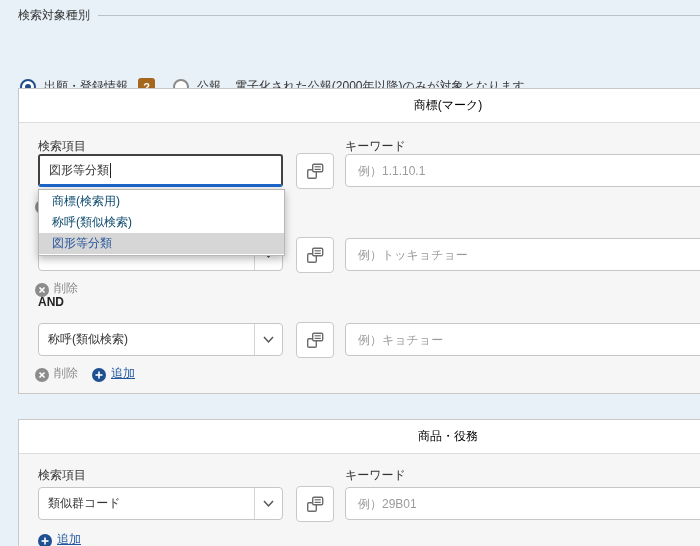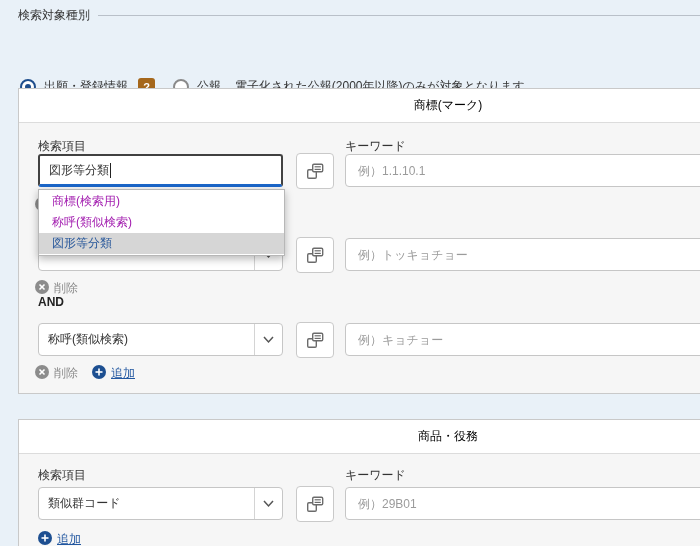--- a/index.html
+++ b/index.html
@@ -28,25 +28,25 @@
   .cb .sep{position:absolute;right:27px;top:0;bottom:0;width:1px;background:#d4d4d4;}
   .cb .chev{position:absolute;right:8px;top:50%;margin-top:-4px;}
   .cb.focused{border:2px solid #414141;border-bottom:3px solid #1b66c9;border-radius:3px;}
   .caret{display:inline-block;width:1px;height:15px;background:#222;vertical-align:middle;margin-left:1px;}
   .tinput{position:absolute;box-sizing:border-box;border:1px solid #c6c6c6;border-radius:4px;background:#fff;font-size:12px;color:#333;padding:0 0 0 12px;font-family:inherit;}
   .tinput::placeholder{color:#9b9b9b;opacity:1;}
   .iconbtn{position:absolute;width:38px;height:36px;background:#fff;border:1px solid #c9c9c9;border-radius:4px;box-sizing:border-box;display:flex;align-items:center;justify-content:center;}
 
   
   .list{position:absolute;background:#fff;border:1px solid #b7b7b7;box-shadow:0 3px 8px rgba(0,0,0,.28);z-index:10;box-sizing:border-box;padding:1px 0;}
-  .opt{height:21px;line-height:21px;padding-left:13px;font-size:12px;color:#a21caf;white-space:nowrap;}
+  .opt{height:21px;line-height:21px;padding-left:13px;font-size:12px;color:#0c4a6e;white-space:nowrap;}
   .opt.sel{background:#d6d6d6;color:#26569a;}
 
   
-  .lrow{position:absolute;display:flex;align-items:flex-start;}
+  .lrow{position:absolute;display:flex;align-items:flex-end;}
   .del-label{font-size:12px;color:#8a8a8a;margin-left:5px;}
   .add-label{font-size:12px;color:#2257a0;text-decoration:underline;margin-left:5px;}
   .and{position:absolute;font-size:12px;font-weight:bold;color:#222;text-align:left;}
 </style>
 </head>
 <body>
 
 <div class="stage">
 
   <div class="abs lbl" style="left:18px;top:7px;">検索対象種別</div>

